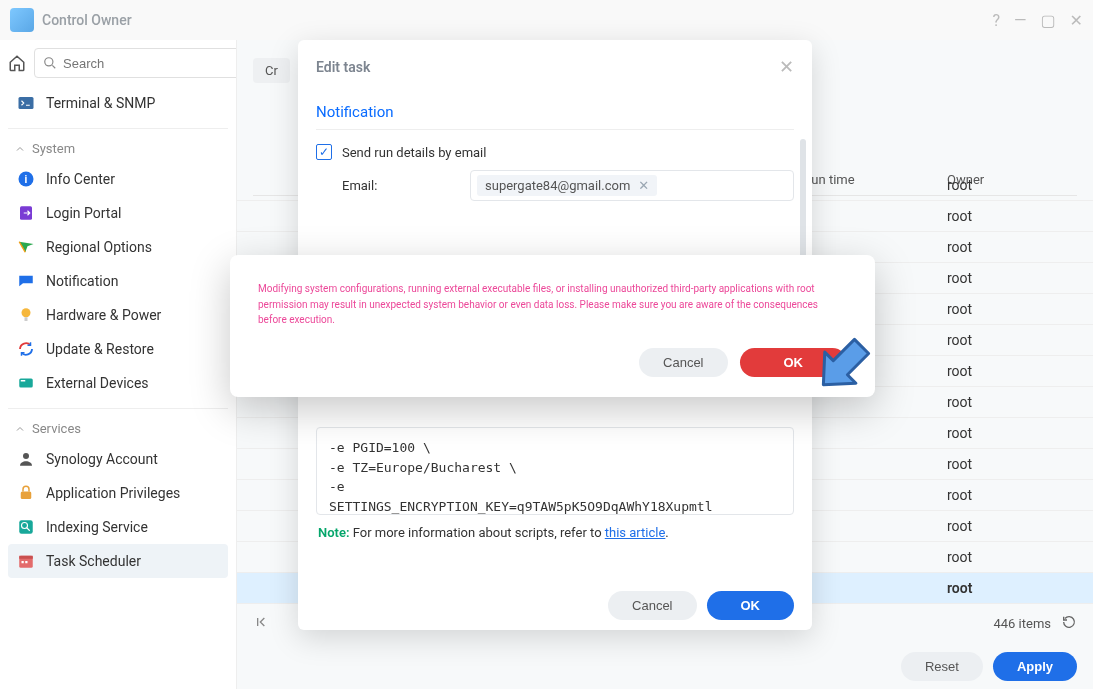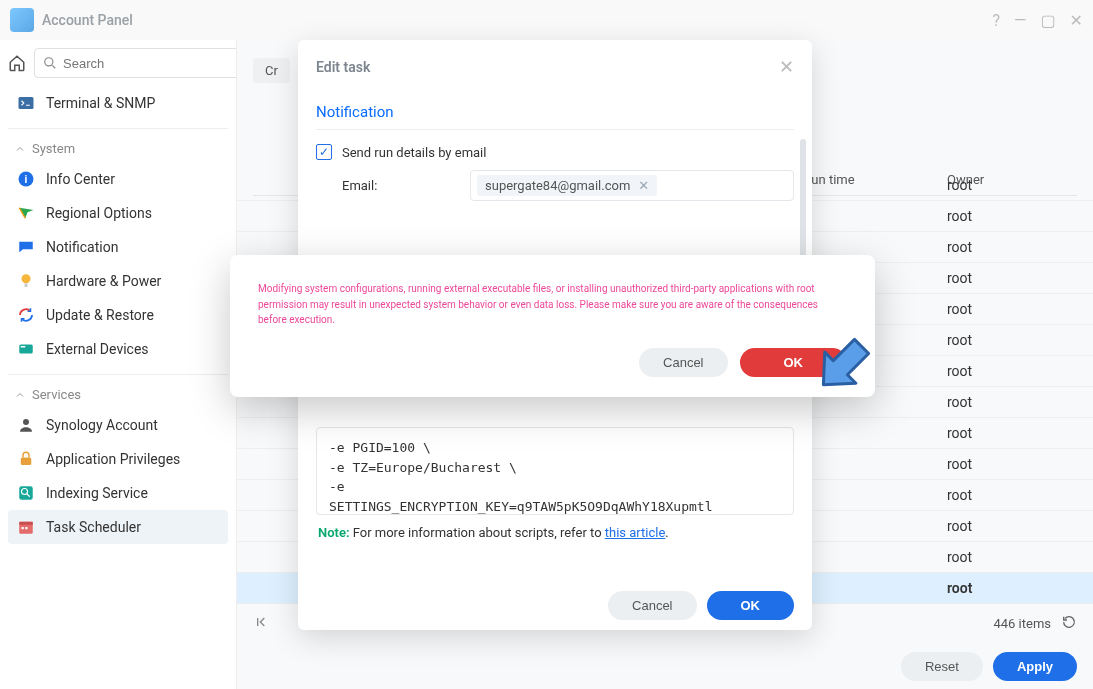--- a/index.html
+++ b/index.html
@@ -92,21 +92,21 @@
 
 .em-scrollbar { position:absolute; right:6px; top:54px; width:6px; height:420px; border-radius:3px; background:transparent; }
 .em-scrollbar .thumb { width:6px; height:230px; background:#dfe3e7; border-radius:3px; }
 
 </style>
 </head>
 <body>
 
 <div class="titlebar">
   <div class="app-icon"></div>
-  <div class="title">Account Panel</div>
+  <div class="title">Control Owner</div>
   <span class="win-ctl">?</span>
   <span class="win-ctl">—</span>
   <span class="win-ctl">▢</span>
   <span class="win-ctl">✕</span>
 </div>
 
 <div class="main">
 
   <div class="sidebar">
     <div class="search-row">
@@ -147,20 +147,29 @@
           <svg width="18" height="18" viewBox="0 0 24 24">
             <circle cx="12" cy="12" r="10" fill="#1f6fe8"></circle>
             <text x="12" y="17" text-anchor="middle" fill="#fff" font-size="14" font-weight="bold">i</text>
           </svg>
         </span>
       <span>Info Center</span>
     </div>
     <div class="side-item">
       <span class="si-icon">
           <svg width="18" height="18" viewBox="0 0 24 24">
+            <rect x="4" y="3" width="16" height="18" rx="2" fill="#7a3bd4"></rect>
+            <path d="M9 12h8m-3-3l3 3-3 3" stroke="#fff" stroke-width="1.5" fill="none"></path>
+          </svg>
+        </span>
+      <span>Login Portal</span>
+    </div>
+    <div class="side-item">
+      <span class="si-icon">
+          <svg width="18" height="18" viewBox="0 0 24 24">
             <path d="M3 5l8 14 3-8 8-3z" fill="#2aa84f"></path>
             <path d="M3 5l8 14" stroke="#f39c12" stroke-width="2"></path>
           </svg>
         </span>
       <span>Regional Options</span>
     </div>
     <div class="side-item">
       <span class="si-icon">
           <svg width="18" height="18" viewBox="0 0 24 24">
             <path d="M3 5h18v10H8l-5 4z" fill="#1f6fe8"></path>

